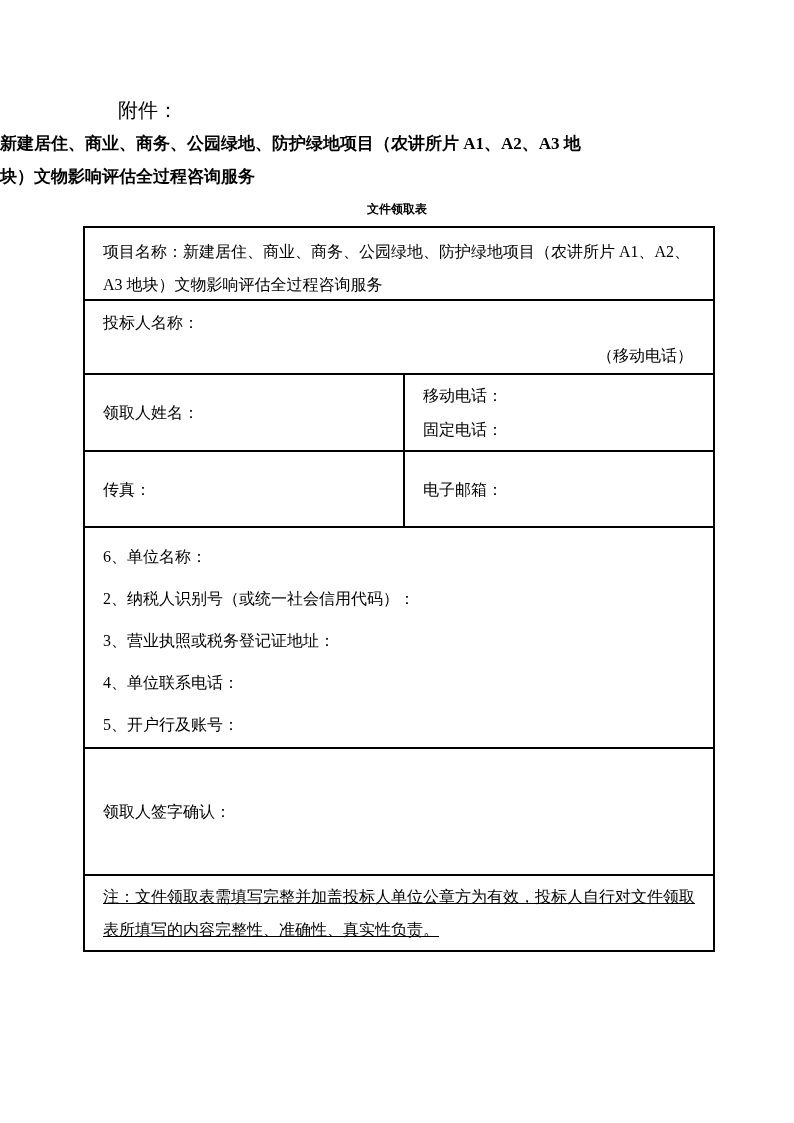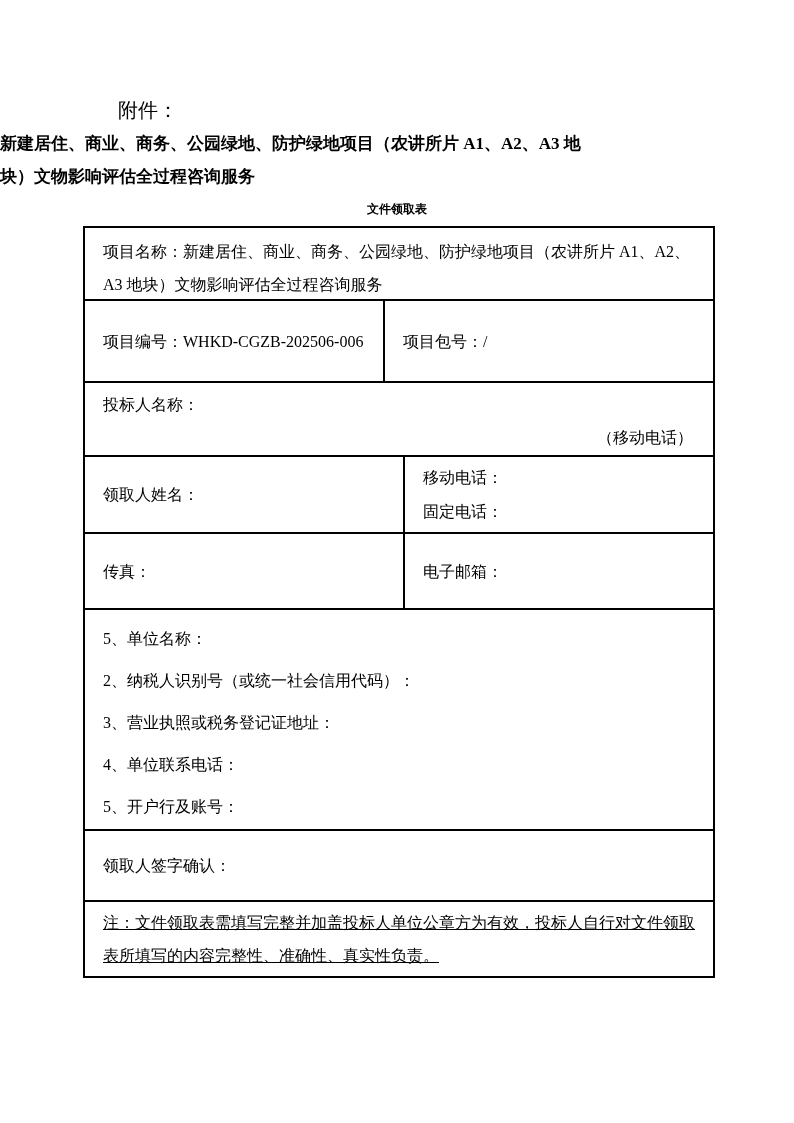--- a/index.html
+++ b/index.html
@@ -68,21 +68,21 @@
   .row-recipient { height: 77px; }
   .row-fax { height: 76px; }
   .row-recipient .cell-left, .row-fax .cell-left { width: 320px; display: flex; flex-direction: column; justify-content: center; }
   .row-recipient .cell-right, .row-fax .cell-right { width: 312px; display: flex; flex-direction: column; justify-content: center; }
   .phone-line { line-height: 34px; }
   
   .row-unit-info { height: 221px; }
   .row-unit-info .cell { padding-top: 8px; }
   .unit-info-item { line-height: 42px; }
   
-  .row-signature { height: 71px; }
+  .row-signature { height: 127px; }
   .row-signature .cell { display: flex; flex-direction: column; justify-content: center; }
   
   .row-note { height: 74px; }
   .row-note .cell { display: flex; flex-direction: column; justify-content: center; text-decoration: underline; }
   .note-text { line-height: 33px; }
 </style>
 </head>
 <body>
 
 <div class="page">
@@ -95,24 +95,20 @@
   </div>
 
   <div class="form-title">文件领取表</div>
 
   <div class="doc-table">
 
     <div class="t-row row-project-name">
       <div class="cell cell-full">项目名称：新建居住、商业、商务、公园绿地、防护绿地项目（农讲所片 A1、A2、A3 地块）文物影响评估全过程咨询服务</div>
     </div>
 
-    <div class="t-row row-numbers">
-      <div class="cell cell-left">项目编号：WHKD-CGZB-202506-006</div>
-      <div class="cell cell-right">项目包号：/</div>
-    </div>
 
     <div class="t-row row-bidder">
       <div class="cell cell-full">
         <div>投标人名称：</div>
         <div class="seal-note">（移动电话）</div>
       </div>
     </div>
 
     <div class="t-row row-recipient">
       <div class="cell cell-left">领取人姓名：</div>
@@ -122,21 +118,21 @@
       </div>
     </div>
 
     <div class="t-row row-fax">
       <div class="cell cell-left">传真：</div>
       <div class="cell cell-right">电子邮箱：</div>
     </div>
 
     <div class="t-row row-unit-info">
       <div class="cell cell-full">
-        <div class="unit-info-item">5、单位名称：</div>
+        <div class="unit-info-item">6、单位名称：</div>
         <div class="unit-info-item">2、纳税人识别号（或统一社会信用代码）：</div>
         <div class="unit-info-item">3、营业执照或税务登记证地址：</div>
         <div class="unit-info-item">4、单位联系电话：</div>
         <div class="unit-info-item">5、开户行及账号：</div>
       </div>
     </div>
 
     <div class="t-row row-signature">
       <div class="cell cell-full">领取人签字确认：</div>
     </div>

